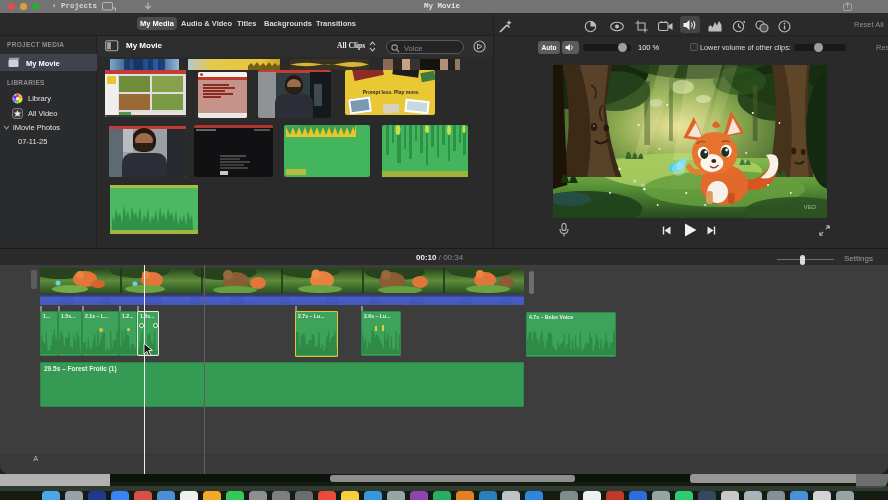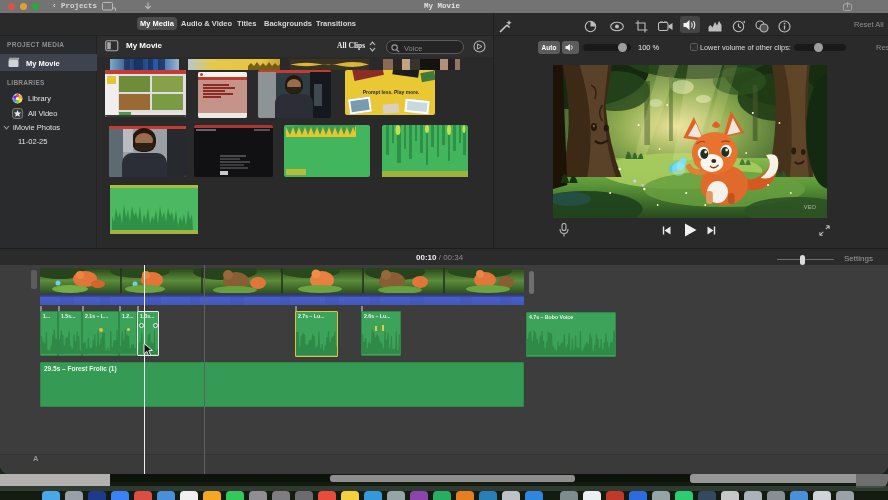--- a/index.html
+++ b/index.html
@@ -76,21 +76,21 @@
     <div class="abs" style="left:28px; top:58px; font-size:7.5px; color:#e2e2e2;">Library</div>
     <svg class="abs" style="left:12px; top:72px;" width="11" height="11" viewBox="0 0 11 11">
       <rect x="0.5" y="0.5" width="10" height="10" rx="2.5" fill="#3a3a3c" stroke="#8a8a8a" stroke-width="0.8"></rect>
       <path d="M5.5 2 L6.6 4.4 L9.2 4.6 L7.2 6.3 L7.9 8.8 L5.5 7.4 L3.1 8.8 L3.8 6.3 L1.8 4.6 L4.4 4.4 Z" fill="#e8e8e8"></path>
     </svg>
     <div class="abs" style="left:28px; top:73px; font-size:7.5px; color:#e2e2e2;">All Video</div>
     <svg class="abs" style="left:3px; top:89px;" width="7" height="5" viewBox="0 0 7 5">
           <path d="M1 1 L3.5 3.8 L6 1" fill="none" stroke="#9a9a9a" stroke-width="1.1"></path>
         </svg>
     <div class="abs" style="left:13px; top:87px; font-size:7.5px; color:#e2e2e2;">iMovie Photos</div>
-    <div class="abs" style="left:18px; top:101px; font-size:7.5px; color:#e2e2e2;">11-02-25</div>
+    <div class="abs" style="left:18px; top:101px; font-size:7.5px; color:#e2e2e2;">07-11-25</div>
   </div>
 
   <div id="mediahdr">
     <svg class="abs" style="left:8px; top:4px;" width="14" height="12" viewBox="0 0 14 12">
       <rect x="0.75" y="0.75" width="12" height="10" rx="1.5" fill="none" stroke="#a8a8a8" stroke-width="1.2"></rect>
       <rect x="2.2" y="2.2" width="3.6" height="7.1" fill="#a8a8a8"></rect>
     </svg>
     <div class="abs" style="left:29px; top:5px; font-size:8px; font-weight:700; color:#fff;">My Movie</div>
     <div class="abs" style="left:240px; top:5px; font-size:7.5px; font-weight:700; color:#e8e8e8;font-family:Liberation Serif, serif;">All Clips</div>
     <svg class="abs" style="left:272px; top:5px;" width="7" height="11" viewBox="0 0 7 11">

